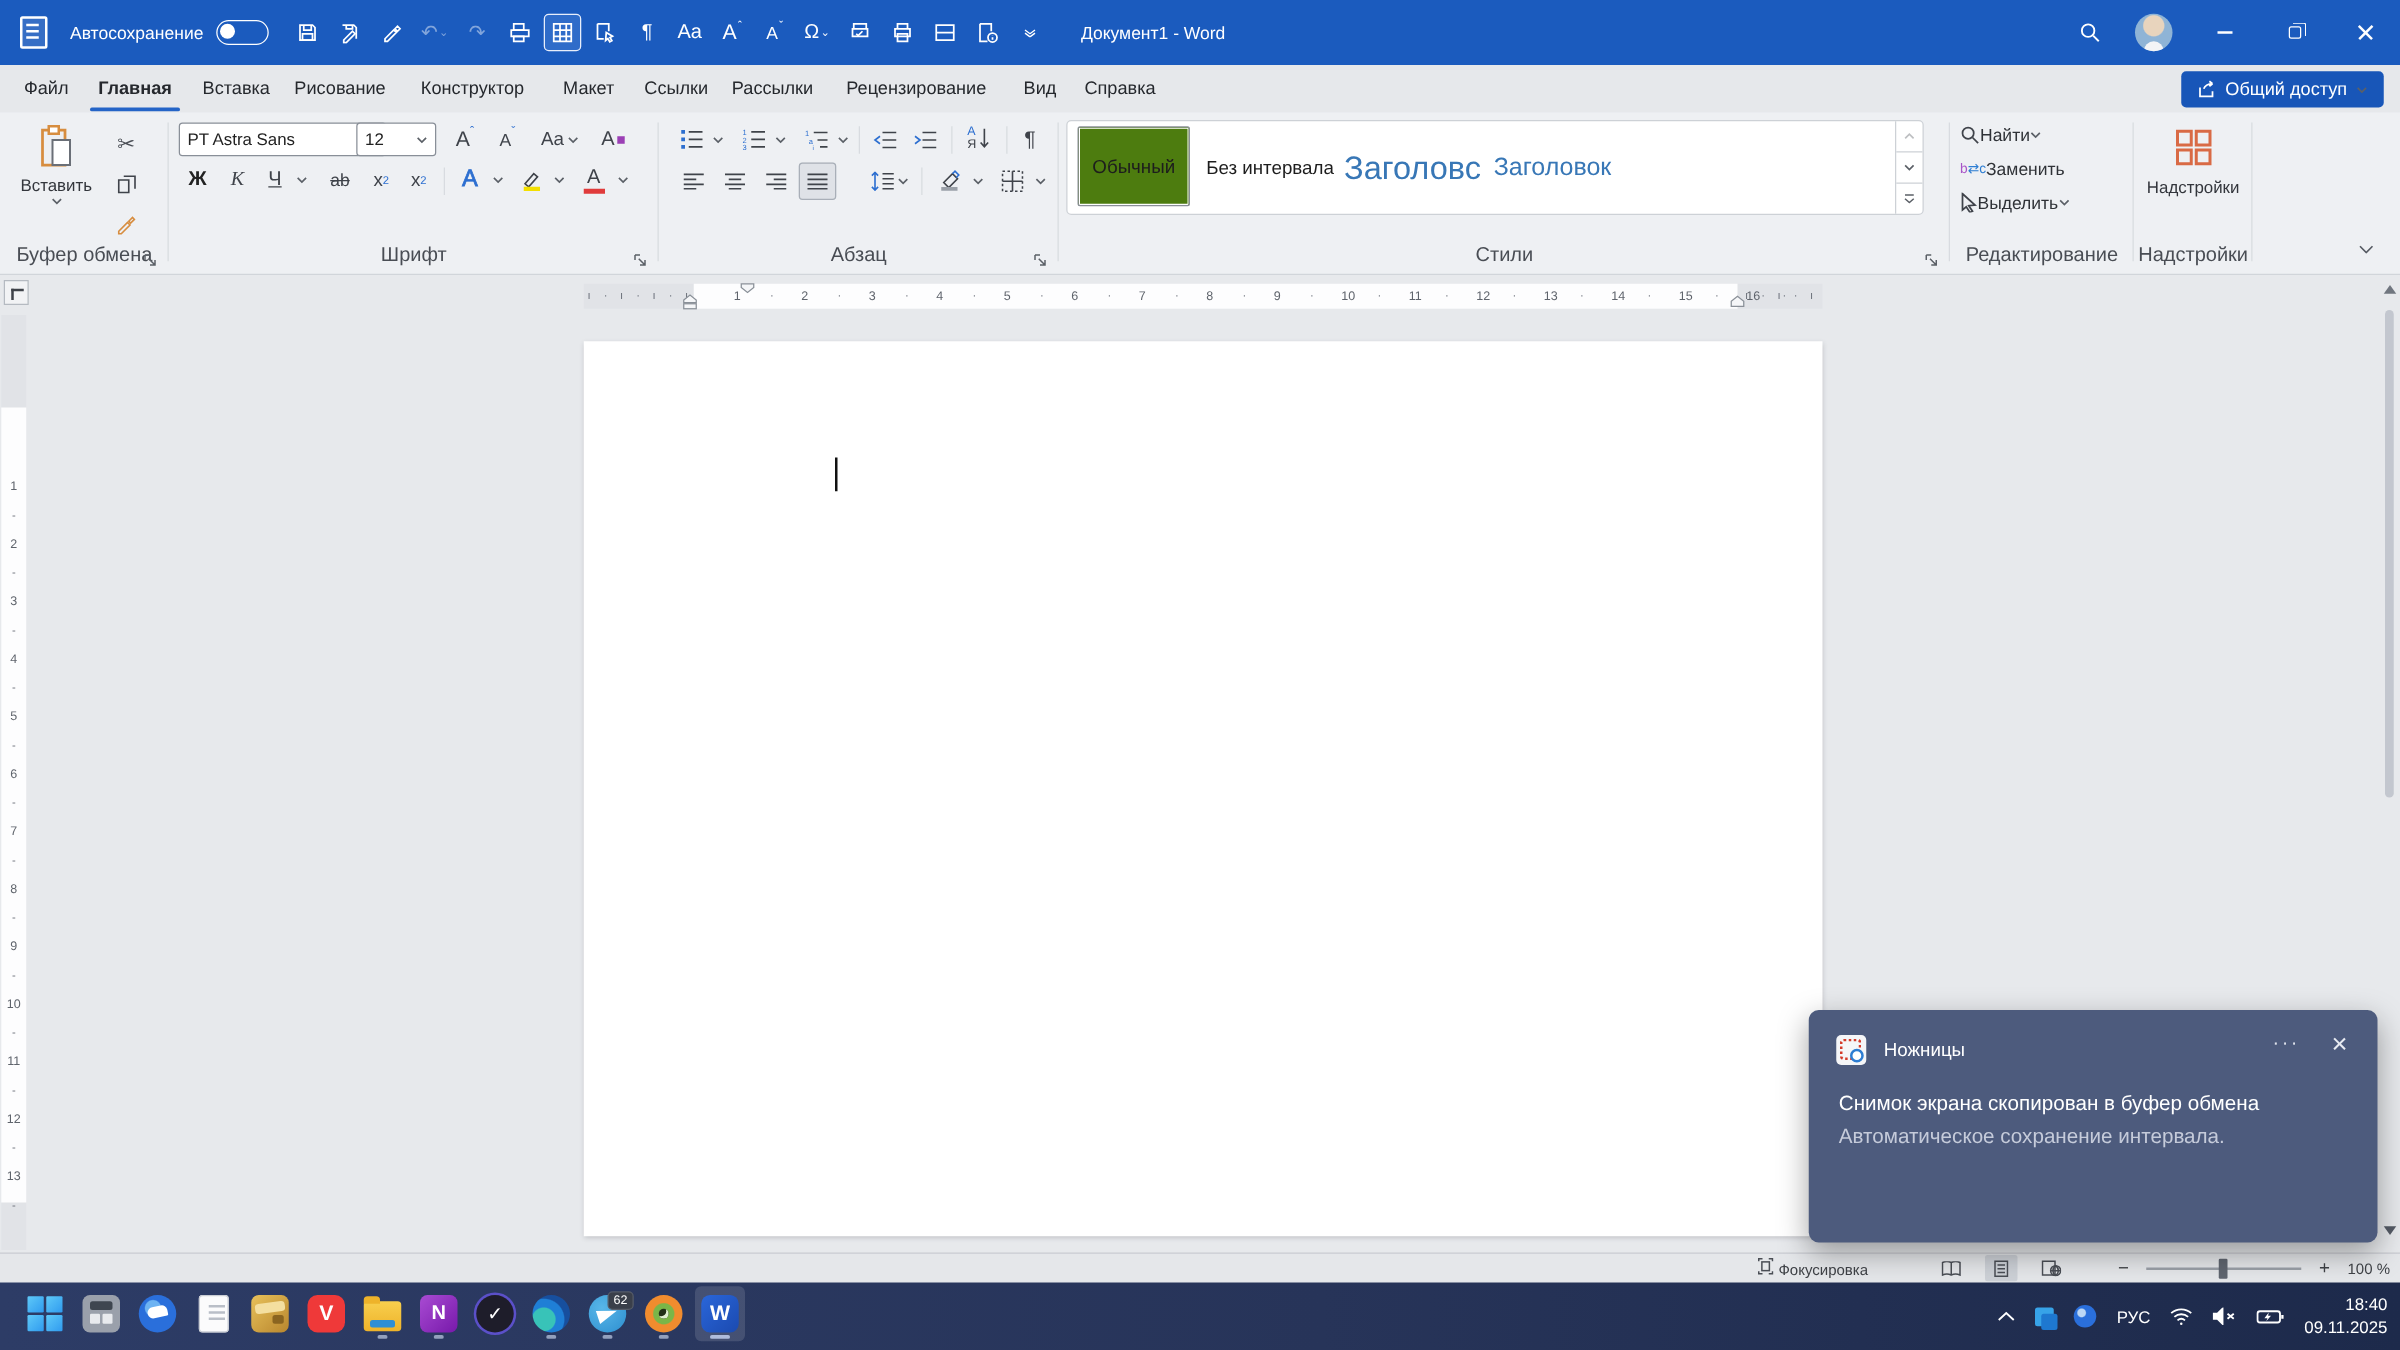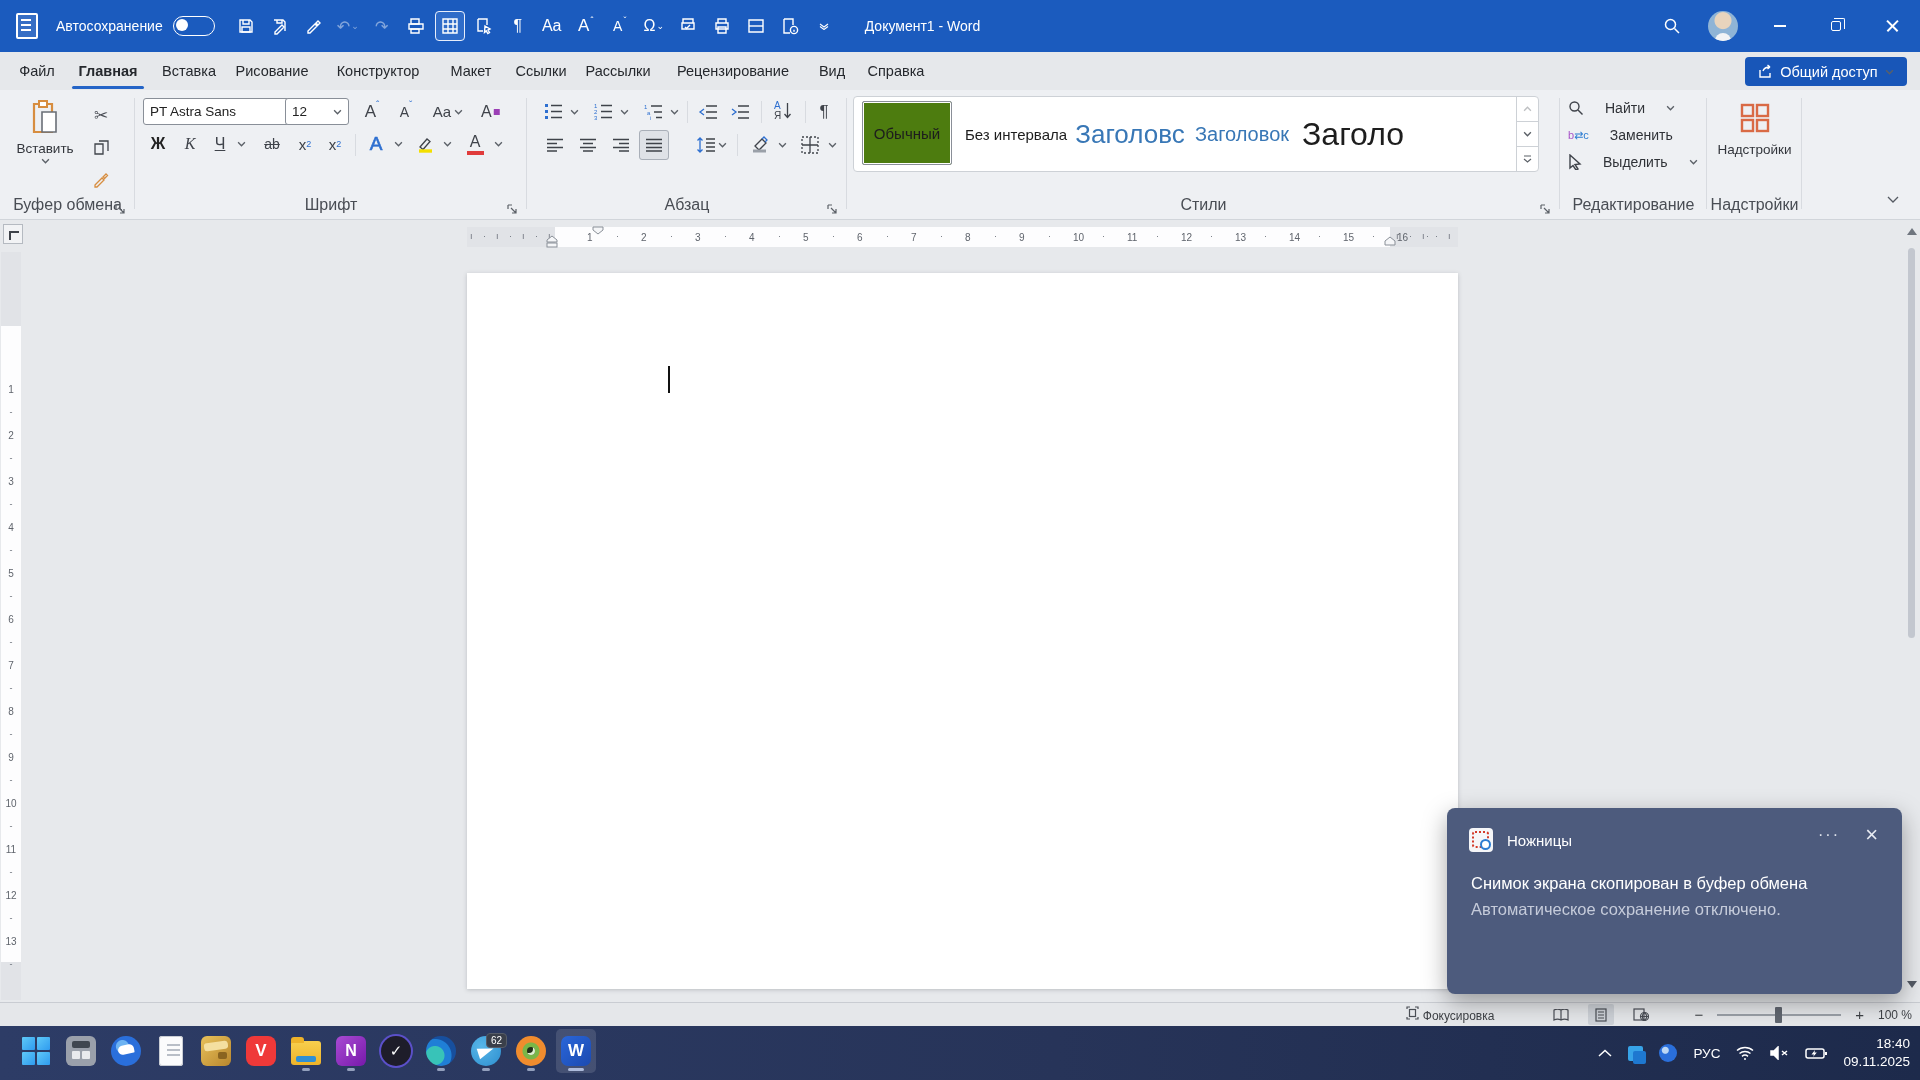--- a/index.html
+++ b/index.html
@@ -62,21 +62,21 @@
   .st-normal { font-size:15px; color:#1d1d1d; }
   .st-nospace { font-size:15px; color:#1d1d1d; }
   .st-h1 { font-size:26px; color:#3877b6; font-weight:300; }
   .st-h2 { font-size:20px; color:#3877b6; font-weight:300; }
   .st-title { font-size:32px; color:#1d1d1d; font-weight:300; }
   .galscroll { position:absolute; right:0; top:0; width:22px; height:74px; border-left:1px solid #cdd1d6; display:flex; flex-direction:column; }
   .galscroll div { flex:1; display:flex; align-items:center; justify-content:center; border-bottom:1px solid #cdd1d6; cursor:pointer; }
   .galscroll div:last-child { border-bottom:none; }
 
   
-  .edrow { position:absolute; left:8px; display:flex; align-items:center; gap:21px; font-size:14px; color:#2f3237; cursor:pointer; }
+  .edrow { position:absolute; left:8px; display:flex; align-items:center; gap:0; font-size:14px; color:#2f3237; cursor:pointer; }
   .edrow svg { stroke:#3f434a; fill:none; stroke-width:1.4; }
 
   
   #tabselector { position:absolute; left:3px; top:224px; width:20px; height:20px; background:#f2f3f5; border:1px solid #b5bac1; cursor:pointer; }
   #tabselector::before { content:""; position:absolute; left:5px; top:6px; width:8px; height:7px; border-left:2px solid #3f434a; border-top:2px solid #3f434a; }
   #hruler { position:absolute; left:0; top:224px; width:1920px; height:26px; }
   #hruler .band { position:absolute; left:467px; top:3px; width:991px; height:20px; background:#e1e3e7; }
   #hruler .textarea { position:absolute; left:555px; top:3px; width:835px; height:20px; background:#fdfdfe; }
   .rnum { position:absolute; top:8px; font-size:10px; color:#5f646c; }
   .rtick { position:absolute; top:7px; font-size:9px; color:#6b707a; }
@@ -560,21 +560,20 @@
           <path d="M1 1h4M1 1v4M4 4l5 5M9 5v4h-4"></path>
         </svg></div>
   </div>
 
   <div class="rgroup" style="left:847px;width:713px">
     <div id="stylegallery">
       <div class="stylecard sel st-normal" style="left:8px;width:90px">Обычный</div>
       <div class="stylecard st-nospace" style="left:108px;width:108px">Без интервала</div>
       <div class="stylecard st-h1" style="left:222px;width:108px">Заголовс</div>
       <div class="stylecard st-h2" style="left:336px;width:104px">Заголовок</div>
-      <div class="stylecard st-title" style="left:448px;width:132px;justify-content:flex-start">Заголо</div>
       <div class="galscroll">
         <div>
             <svg class="chevd" viewBox="0 0 8 5" style="transform:rotate(180deg);opacity:.4">
               <path d="M1 1l3 3 3-3"></path>
             </svg>
           </div>
         <div>
             <svg class="chevd" viewBox="0 0 8 5">
               <path d="M1 1l3 3 3-3"></path>
             </svg>
@@ -672,21 +671,21 @@
 </div>
 
 <div id="notif">
   <div class="nhead">
     <div class="snipicon"></div>
     <span class="ntitle">Ножницы</span>
   </div>
   <span class="nmore">···</span>
   <span class="nclose">×</span>
   <div class="nmsg">Снимок экрана скопирован в буфер обмена</div>
-  <div class="nsub">Автоматическое сохранение отключено.</div>
+  <div class="nsub">Автоматическое сохранение интервала.</div>
 </div>
 
 <div id="statusbar">
   <div class="sright">
     <span class="sitem">
       <svg width="13" height="14" viewBox="0 0 13 14">
           <path d="M1 3V1h3M12 3V1H9M1 11v2h3M12 11v2H9"></path>
           <rect x="3.5" y="3.5" width="6" height="7"></rect>
         </svg>
       <span>Фокусировка</span>

